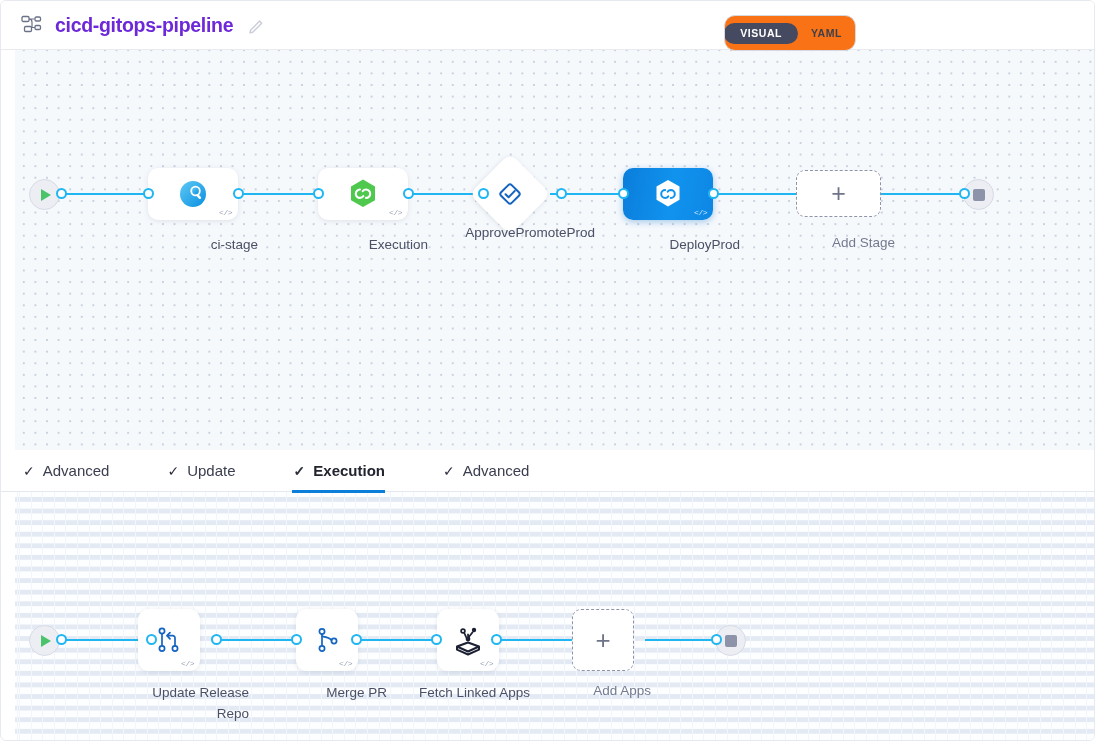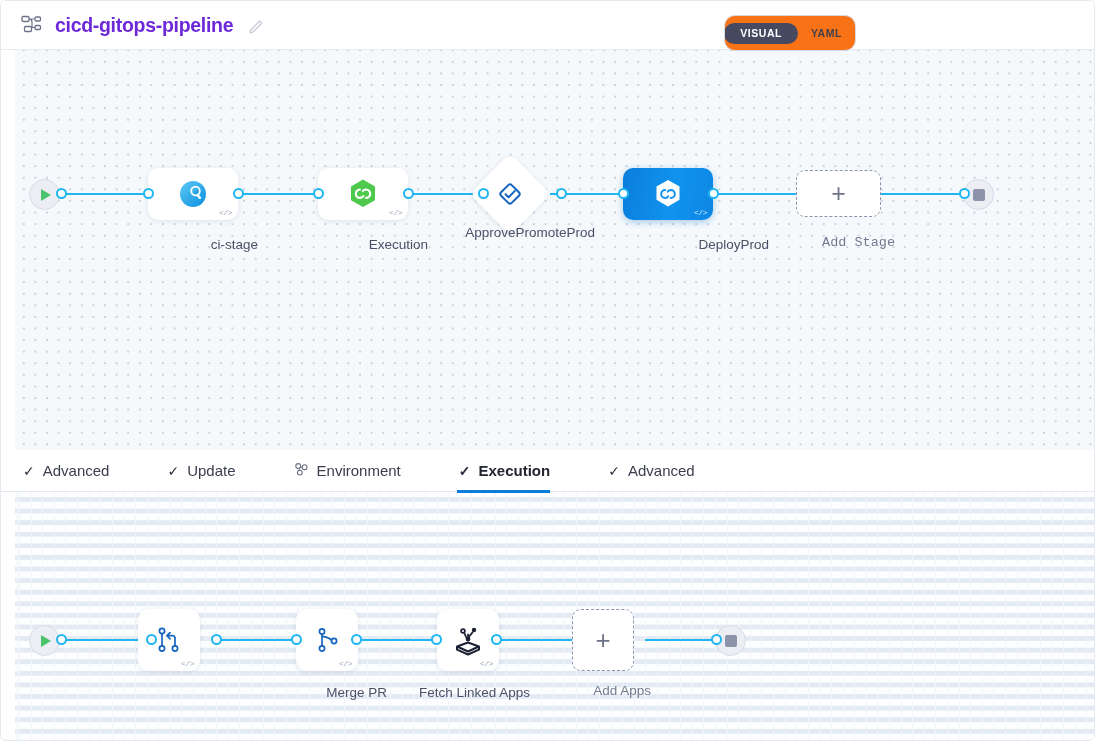--- a/index.html
+++ b/index.html
@@ -266,52 +266,41 @@
     <div class="node sel" style="left:608px; top:118px;">
       <svg width="30" height="32" viewBox="0 0 30 32">
         <path d="M15 2 L26.5 8.6 L26.5 21.8 L15 28.4 L3.5 21.8 L3.5 8.6 Z" fill="#ffffff"></path>
         <path d="M12.2 12 a4 4 0 1 0 0 8 a4 4 0 0 0 3.1 -1.6" fill="none" stroke="#1093ee" stroke-width="2" stroke-linecap="round"></path>
         <path d="M17.8 20 a4 4 0 1 0 0 -8 a4 4 0 0 0 -3.1 1.6" fill="none" stroke="#1093ee" stroke-width="2" stroke-linecap="round"></path>
       </svg>
       <span class="code-badge">&lt;/&gt;</span>
     </div>
     <div class="dot" style="left:603px; top:138px;"></div>
     <div class="dot" style="left:693px; top:138px;"></div>
-    <div class="nlabel" style="left:624px; top:184px; width:130px;">DeployProd</div>
+    <div class="nlabel" style="left:595px; top:184px; width:130px;">DeployProd</div>
 
     <div class="addbox" style="left:781px; top:120px; width:85px; height:47px; font-size:25px;">
       <span>+</span>
     </div>
-    <div class="nlabel gray" style="left:768px; top:182px; width:112px;font-family:Liberation Mono, monospace;">Add Stage</div>
+    <div class="nlabel gray" style="left:768px; top:182px; width:112px;">Add Stage</div>
 
     <div class="term" style="left:948px; top:129px;">
       <div class="stop-sq"></div>
     </div>
     <div class="dot" style="left:944px; top:138px;"></div>
   </div>
 
   <div class="tabs">
     <div class="tab">
       <span class="check">✓</span>
       <span>Advanced</span>
     </div>
     <div class="tab">
       <span class="check">✓</span>
       <span>Update</span>
-    </div>
-    <div class="tab">
-      <span class="check">
-        <svg width="15" height="15" viewBox="0 0 15 15">
-          <circle cx="4.2" cy="4" r="2.4" fill="none" stroke="#6b7188" stroke-width="1.1"></circle>
-          <circle cx="10.6" cy="5.2" r="2.4" fill="none" stroke="#6b7188" stroke-width="1.1"></circle>
-          <circle cx="5.8" cy="10.6" r="2.4" fill="none" stroke="#6b7188" stroke-width="1.1"></circle>
-          <path d="M6 5 l2.4 .4 M5 6.3 l.6 2" fill="none" stroke="#6b7188" stroke-width="1.1"></path>
-        </svg>
-      </span>
-      <span>Environment</span>
     </div>
     <div class="tab active">
       <span class="check">✓</span>
       <span>Execution</span>
     </div>
     <div class="tab">
       <span class="check">✓</span>
       <span>Advanced</span>
     </div>
   </div>
@@ -335,20 +324,21 @@
         <circle cx="9" cy="24.5" r="2.6" fill="none" stroke="#1464c0" stroke-width="1.7"></circle>
         <circle cx="22" cy="24.5" r="2.6" fill="none" stroke="#1464c0" stroke-width="1.7"></circle>
         <path d="M9 9.7 v12.2" fill="none" stroke="#1464c0" stroke-width="1.7"></path>
         <path d="M22 21.9 v-8 a2.2 2.2 0 0 0 -2.2 -2.2 h-5.4" fill="none" stroke="#1464c0" stroke-width="1.7" stroke-linecap="round"></path>
         <path d="M17 8.6 l-3 3.1 l3 3.1" fill="none" stroke="#1464c0" stroke-width="1.7" stroke-linecap="round" stroke-linejoin="round"></path>
       </svg>
       <span class="code-badge">&lt;/&gt;</span>
     </div>
     <div class="dot" style="left:131px; top:142px;"></div>
     <div class="dot" style="left:196px; top:142px;"></div>
+    <div class="nlabel" style="left:104px; top:190px; width:130px;">Update Release Repo</div>
 
     <div class="step" style="left:281px; top:117px;">
       <svg width="32" height="32" viewBox="0 0 32 32">
         <circle cx="11" cy="7.5" r="2.6" fill="none" stroke="#1464c0" stroke-width="1.7"></circle>
         <circle cx="11" cy="24.5" r="2.6" fill="none" stroke="#1464c0" stroke-width="1.7"></circle>
         <circle cx="23" cy="17" r="2.6" fill="none" stroke="#1464c0" stroke-width="1.7"></circle>
         <path d="M11 10.1 v11.8" fill="none" stroke="#1464c0" stroke-width="1.7"></path>
         <path d="M11.4 12.4 q7.5 1.4 9.2 4" fill="none" stroke="#1464c0" stroke-width="1.7" stroke-linecap="round"></path>
       </svg>
       <span class="code-badge">&lt;/&gt;</span>

